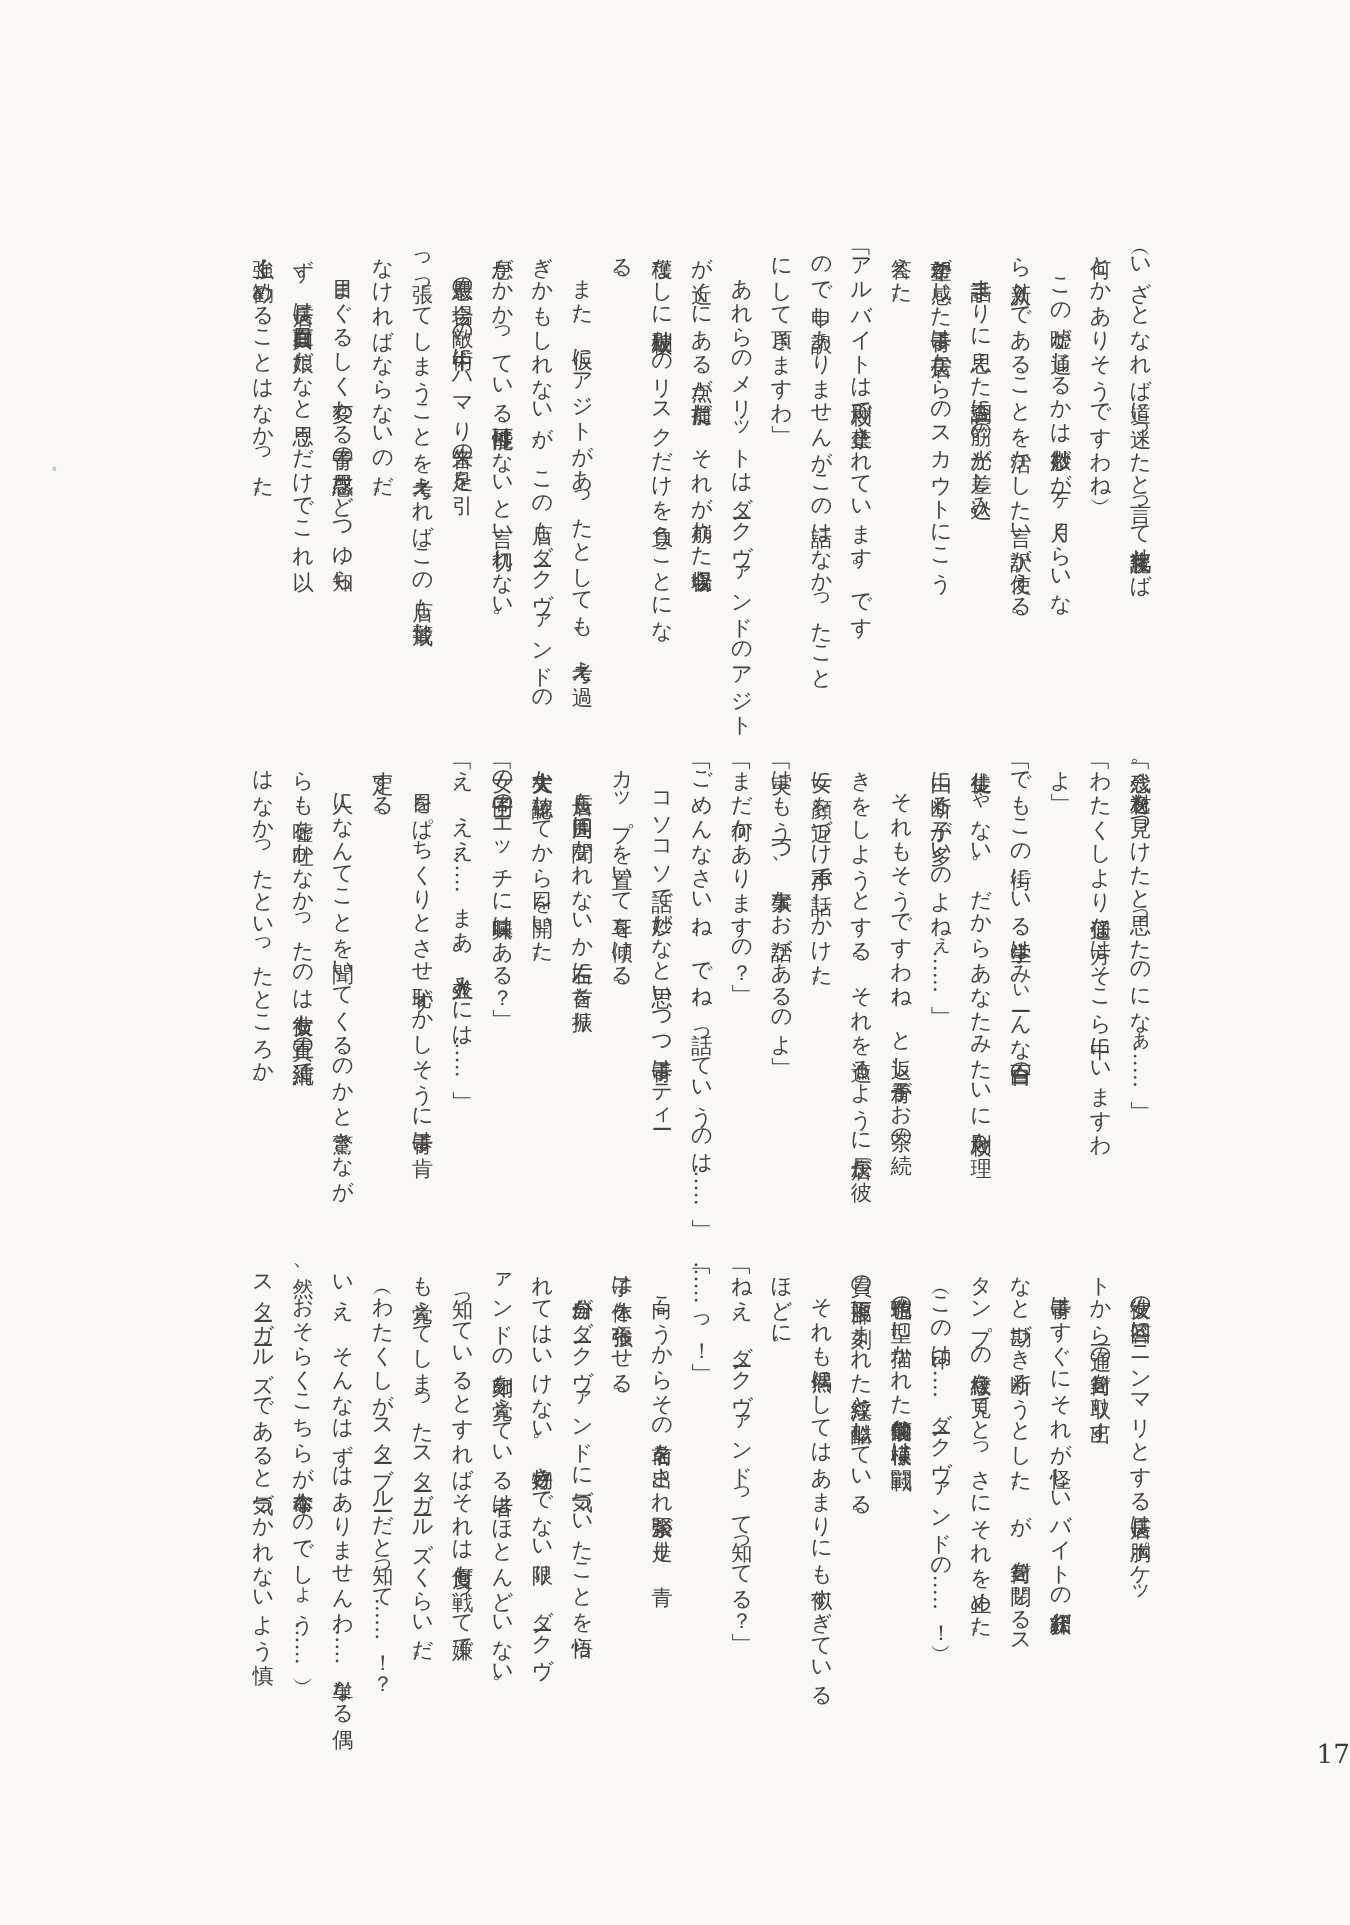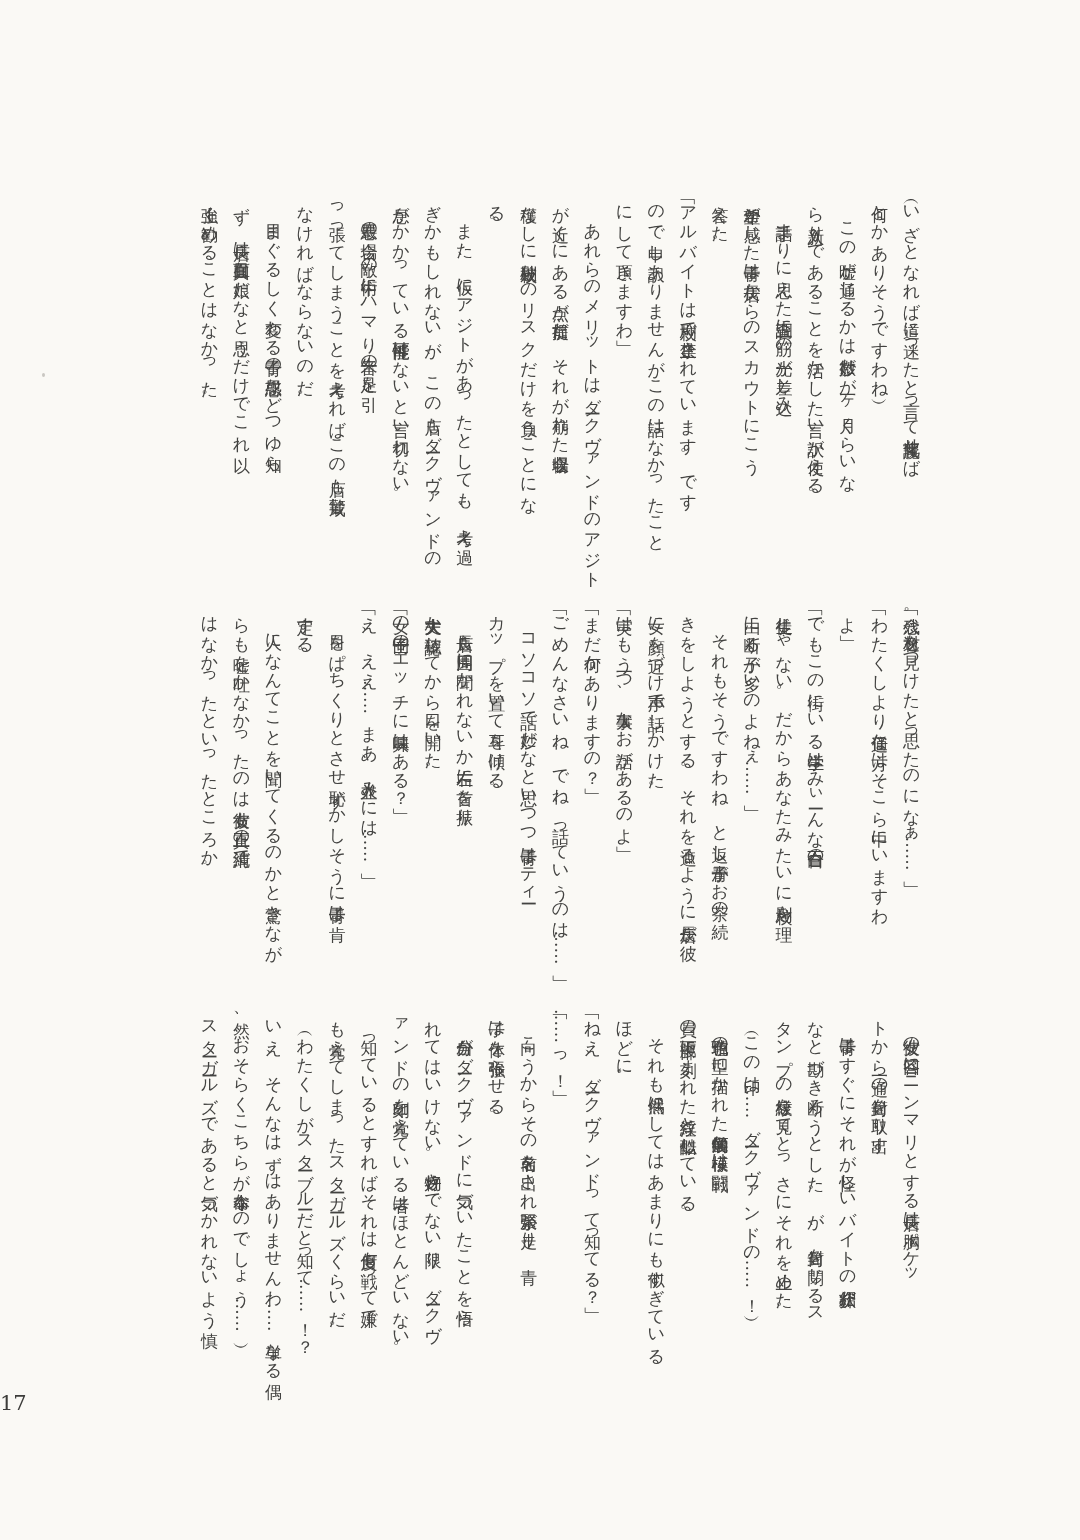--- a/index.html
+++ b/index.html
@@ -32,21 +32,21 @@
   .band[data-band="1"] { top: 605px; }
   .band[data-band="2"] { top: 1009px; }
   .tcol {
     white-space: nowrap;
   }
   .folio {
     position: absolute;
     top: 1391px;
     left: 0;
     width: 1080px;
-    text-align: left;
+    text-align: right;
     font-size: 21px;
     color: #3c3c3a;
   }
   .speck {
     position: absolute;
     left: 42px;
     top: 373px;
     width: 3px;
     height: 4px;
     background: #c9c7c2;

